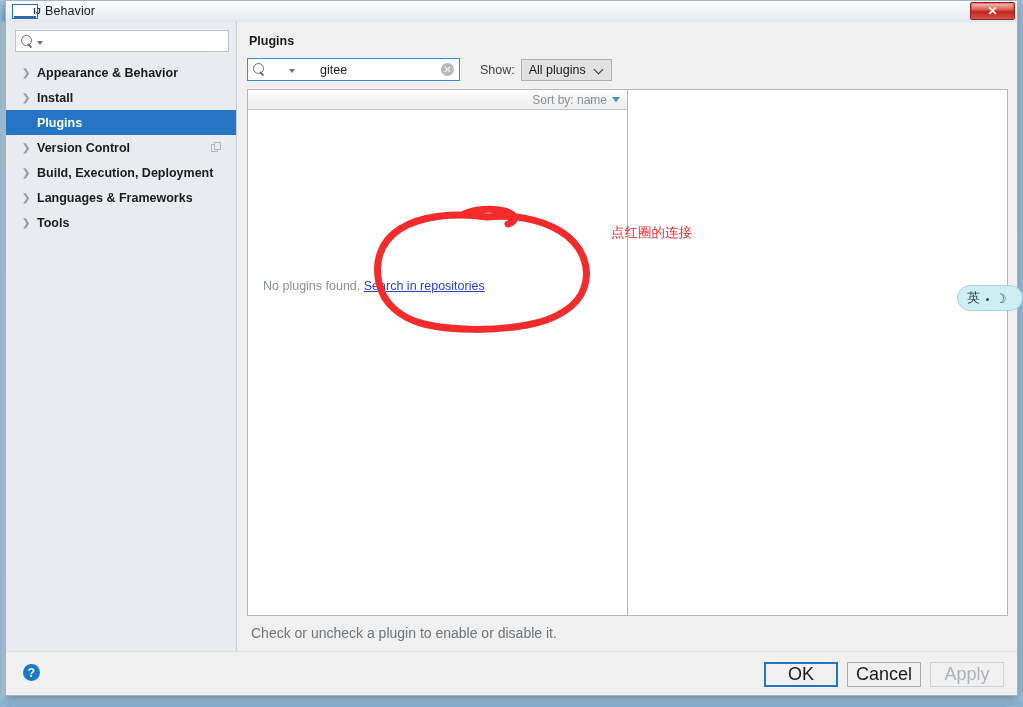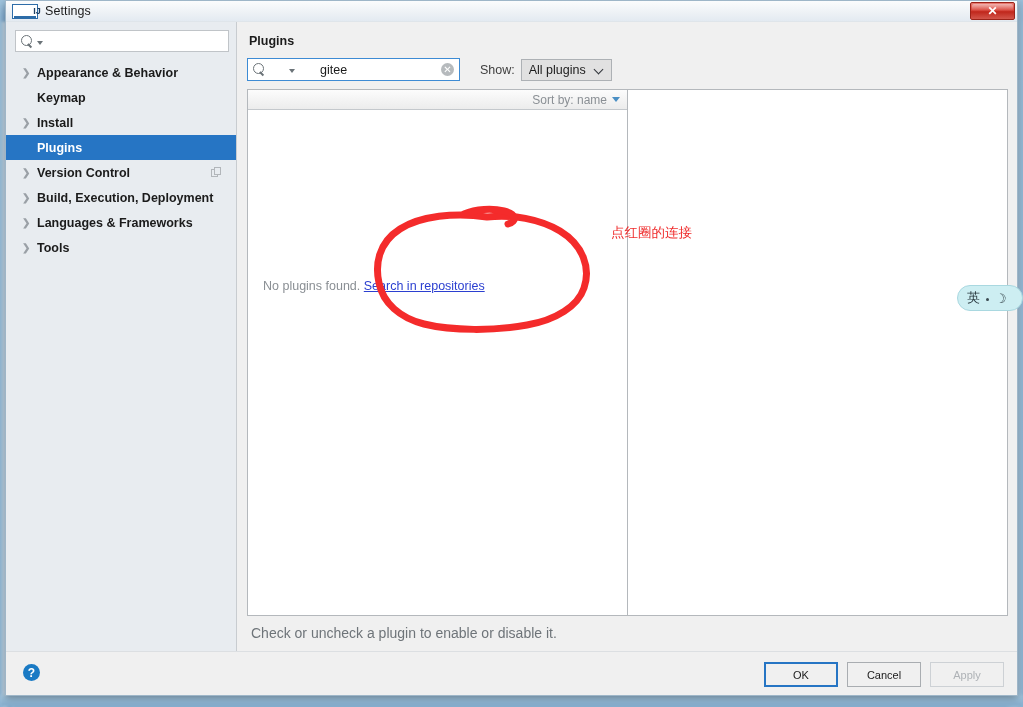--- a/index.html
+++ b/index.html
@@ -202,21 +202,21 @@
     display:flex; align-items:center;
   }
   #help-btn{
     position:absolute; left:17px; top:12px; width:17px; height:17px;
     border-radius:50%; background:#1a7ac4;
     color:#fff; font-size:12px; font-weight:bold;
     display:flex; align-items:center; justify-content:center; cursor:pointer;
   }
   #footer-btns{ position:absolute; right:13px; top:10px; display:flex; gap:9px; }
   .dlgbtn{
-    width:74px; height:25px; font-size:11px; color:#1b1b1b;
+    width:74px; height:25px; font-size:18px; color:#1b1b1b;
     background:#f0f0f0; border:1px solid #a9adb1;
     display:flex; align-items:center; justify-content:center; cursor:pointer;
   }
   .dlgbtn.default{ border:2px solid #2675c4; }
   .dlgbtn.disabled{ color:#aeb2b6; border:1px solid #cdd1d5; cursor:default; }
 
   
   #annot-svg{ position:absolute; left:0; top:0; width:1023px; height:707px; pointer-events:none; }
   #annot-note{
     position:absolute; left:611px; top:224px;
@@ -247,44 +247,40 @@
   <div class="bg-tab" style="left:905px;width:110px;">Utils.java</div>
   <div id="bg-left-edge"></div>
   <div id="bg-right-edge"></div>
   <div id="bg-bottom"></div>
 </div>
 
 <div id="dialog">
 
   <div id="titlebar">
     <div id="ij-icon">IJ</div>
-    <div id="title-text">Settings</div>
+    <div id="title-text">Behavior</div>
     <div id="close-btn">
       <span id="close-x">✕</span>
     </div>
   </div>
 
   <div id="body-area">
 
     <div id="sidebar">
       <div id="side-search-wrap">
         <div class="searchfield">
           <span class="mag"></span>
           <span class="mag-caret"></span>
           <span class="search-value"></span>
         </div>
       </div>
       <div id="side-tree">
         <div class="tree-row">
           <span class="chev">❯</span>
           <span>Appearance &amp; Behavior</span>
-        </div>
-        <div class="tree-row">
-          <span class="chev blank">❯</span>
-          <span>Keymap</span>
         </div>
         <div class="tree-row">
           <span class="chev">❯</span>
           <span>Install</span>
         </div>
         <div class="tree-row selected">
           <span class="chev blank">❯</span>
           <span>Plugins</span>
         </div>
         <div class="tree-row">

